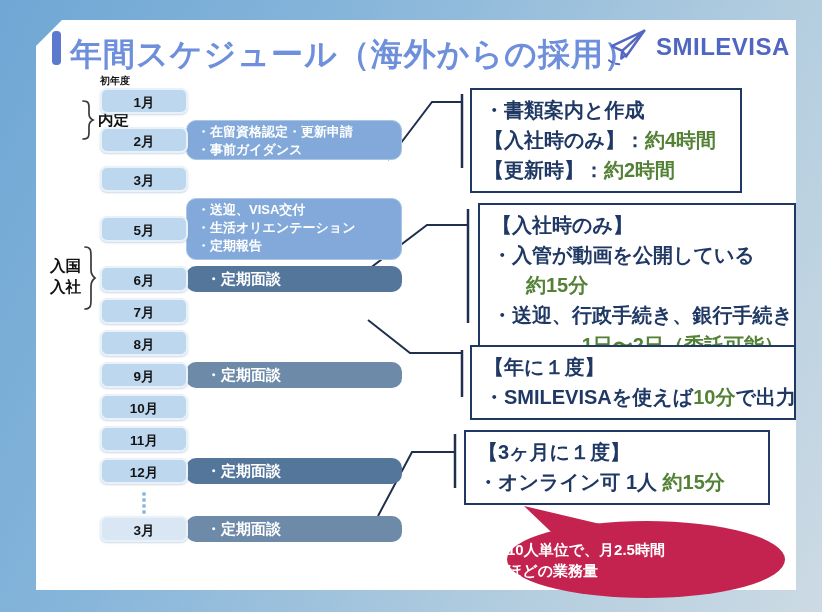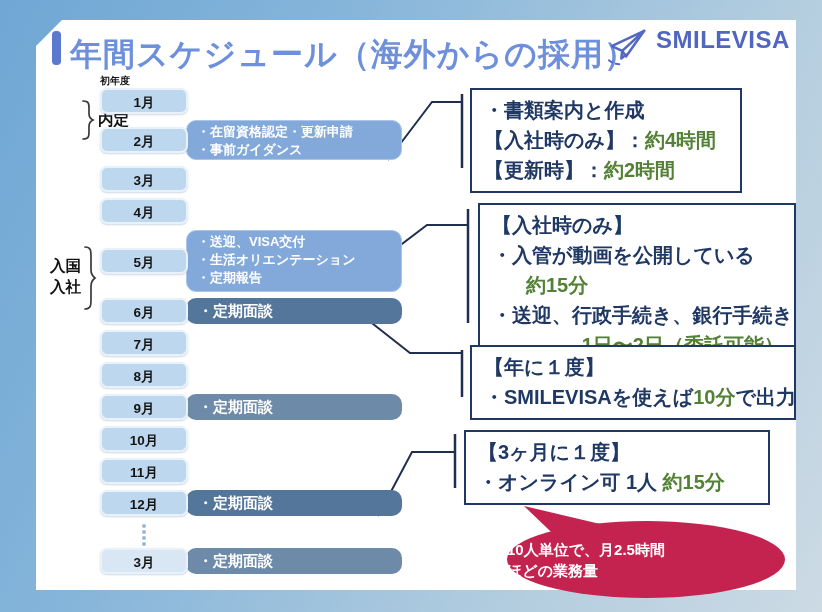--- a/index.html
+++ b/index.html
@@ -9,41 +9,41 @@
     background:linear-gradient(115deg,#6fa7d4 0%,#86b5da 32%,#b3cddf 72%,#ccdae4 100%);
   }
   #card{
     position:absolute; left:36px; top:20px; width:760px; height:570px;
     background:#ffffff;
     clip-path:polygon(26px 0, 100% 0, 100% 100%, 0 100%, 0 26px);
   }
   
   #title-bar{position:absolute; left:52px; top:31px; width:9px; height:34px; border-radius:4px; background:#5b79ce;}
   #page-title{position:absolute; left:70px; top:33px; font-size:32px; font-weight:bold; color:var(--title); letter-spacing:1px; white-space:nowrap;}
-  #logo{position:absolute; left:604px; top:26px; display:flex; gap:6px;}
+  #logo{position:absolute; left:604px; top:26px; display:flex; align-items:center; gap:6px;}
   #logo .brand{font-size:24px; font-weight:800; color:var(--logo); letter-spacing:.5px;}
   
   #year-label{position:absolute; left:100px; top:74px; width:88px; font-size:10px; font-weight:bold; color:#111;}
   #timeline-rows{position:absolute; left:100px; top:88px; display:flex; flex-direction:column; gap:6px;}
   .t-row{position:relative; width:420px; height:26px;}
   .month{
     position:absolute; left:0; top:50%; transform:translateY(-50%);
     width:88px; height:26px; line-height:26px; text-align:center;
     background:var(--month); border:2px solid #e9f1f9; border-radius:7px;
     font-size:13.5px; font-weight:bold; color:#141414; box-sizing:border-box;
     box-shadow:0 1px 2px rgba(110,140,180,.35); z-index:2;
   }
   .month.pale{background:var(--month-pale);}
   .bar{
     position:absolute; left:86px; top:0; bottom:0; width:216px;
     border-radius:10px; color:#fff; z-index:1; box-sizing:border-box;
   }
   .bar.light{background:var(--bar-light); border:1.5px solid #a9c6e8; padding:2px 0 0 10px;}
   .bar.light .bar-line{font-size:13px; font-weight:bold; line-height:18px; white-space:nowrap;}
-  .bar.dark,.bar.dark2{padding-left:12px;}
+  .bar.dark,.bar.dark2{padding-left:20px;}
   .bar.dark{background:var(--bar-dark);}
   .bar.dark2{background:var(--bar-dark2);}
   .bar.dark .bar-line,.bar.dark2 .bar-line{font-size:15px; font-weight:bold; line-height:26px; white-space:nowrap;}
   .t-row.dots{height:20px;}
   .t-row.dots .dot{position:static; display:block; width:4px; height:4px; border-radius:50%; background:#93b9de; margin:2px 0 2px 42px;}
   
   .phase{position:absolute; font-size:15.5px; font-weight:bold; color:#111; line-height:1.35; white-space:pre;}
   #phase-0{left:52px; top:110px;margin-left:46px;}
   #phase-1{left:50px; top:256px;}
   .brace{position:absolute;}
@@ -99,23 +99,20 @@
       <div class="t-row" style="height: 40px;">
         <div class="bar light">
           <div class="bar-line">・在留資格認定・更新申請</div>
           <div class="bar-line">・事前ガイダンス</div>
         </div>
         <div class="month">2月</div>
       </div>
       <div class="t-row" style="height: 26px;">
         <div class="month">3月</div>
       </div>
-      <div class="t-row" style="height: 26px;">
-        <div class="month">4月</div>
-      </div>
       <div class="t-row" style="height: 62px;">
         <div class="bar light">
           <div class="bar-line">・送迎、VISA交付</div>
           <div class="bar-line">・生活オリエンテーション</div>
           <div class="bar-line">・定期報告</div>
         </div>
         <div class="month">5月</div>
       </div>
       <div class="t-row" style="height: 26px;">
         <div class="bar dark">

